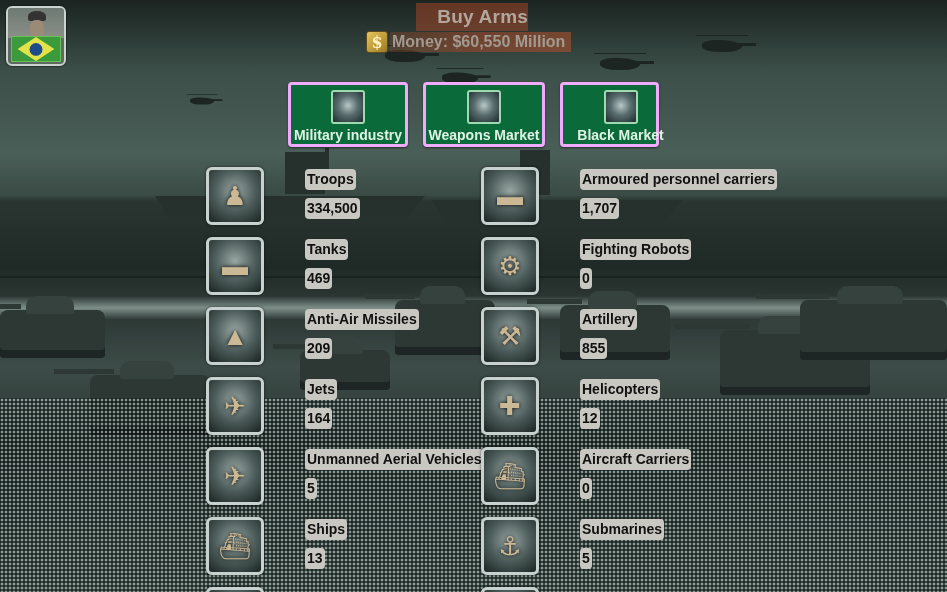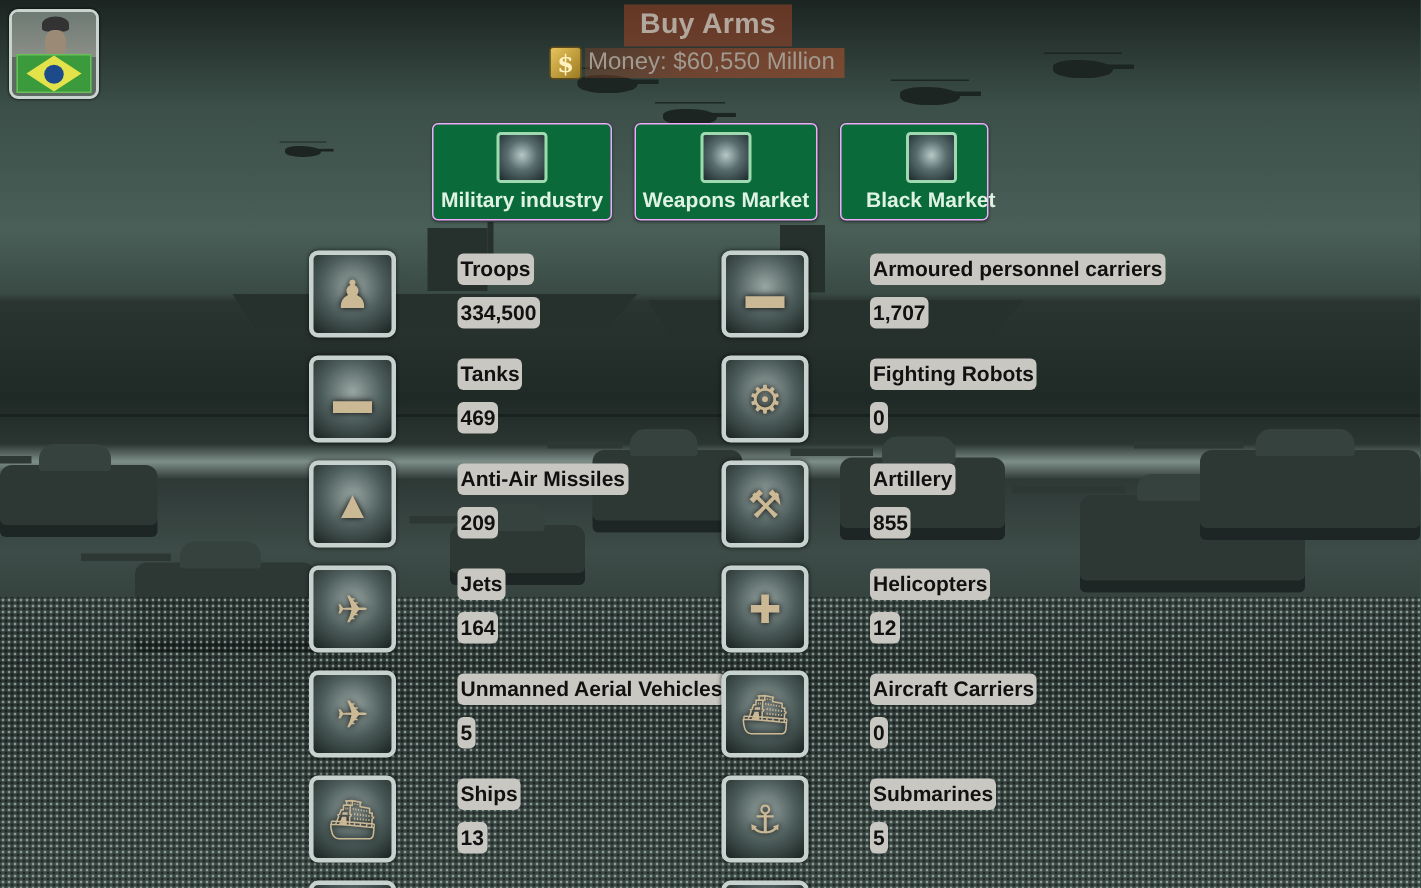--- a/index.html
+++ b/index.html
@@ -72,47 +72,47 @@
       width: 26px; height: 26px; background: #e3e24a;
       transform: scaleY(0.65) rotate(45deg);
       display: flex; align-items: center; justify-content: center;
     }
     .flag .globe { width: 13px; height: 13px; border-radius: 50%; background: #1d4a8a; transform: rotate(-45deg) scaleY(1.5); }
 
     
     .title-block {
       position: absolute; left: 416px; top: 3px; width: 112px; height: 28px;
       background: rgba(160, 70, 40, 0.55);
-      display: flex; align-items: center; justify-content: center;
+      display: flex; align-items: center; justify-content: flex-end;
     }
     .title {
       font-size: 19px; font-weight: bold; color: #b1a79d; letter-spacing: 0.2px;
     }
     .money-row {
       position: absolute; left: 366px; top: 31px; height: 22px;
       display: flex; align-items: center;
     }
     .money-icon {
       width: 22px; height: 22px; border-radius: 3px;
       background: linear-gradient(135deg, #e8c45a, #9c7a22);
       border: 1px solid #5a4a20;
       display: flex; align-items: center; justify-content: center;
       font-size: 16px; font-weight: bold; color: #fff2c0;
       font-family: "DejaVu Serif", serif;
     }
     .money-text {
       margin-left: 2px; padding: 1px 6px 1px 2px;
-      font-size: 16px; font-weight: normal; color: #a19a90;
+      font-size: 16px; font-weight: bold; color: #a19a90;
       background: linear-gradient(90deg, rgba(140,70,40,0.35), rgba(160,70,40,0.55) 40%, rgba(170,80,45,0.6));
     }
 
     
     .market-btn {
       position: absolute; top: 82px; height: 65px;
-      background: #0b6a3a; border: 1px solid #f0abfc; border-radius: 4px;
+      background: #0b6a3a; border: 3px solid #f0abfc; border-radius: 4px;
       display: flex; flex-direction: column; align-items: center; justify-content: flex-start;
       padding-top: 5px;
       box-shadow: 0 1px 2px rgba(0,0,0,0.5);
       cursor: pointer;
     }
     .market-btn .micon {
       width: 34px; height: 34px; border: 2px solid #9fd9b0; border-radius: 3px;
       background: radial-gradient(circle at 50% 45%, #b7c8c6 0%, #586c6e 45%, #1d2a2d 100%);
     }
     .market-btn .mlabel {

